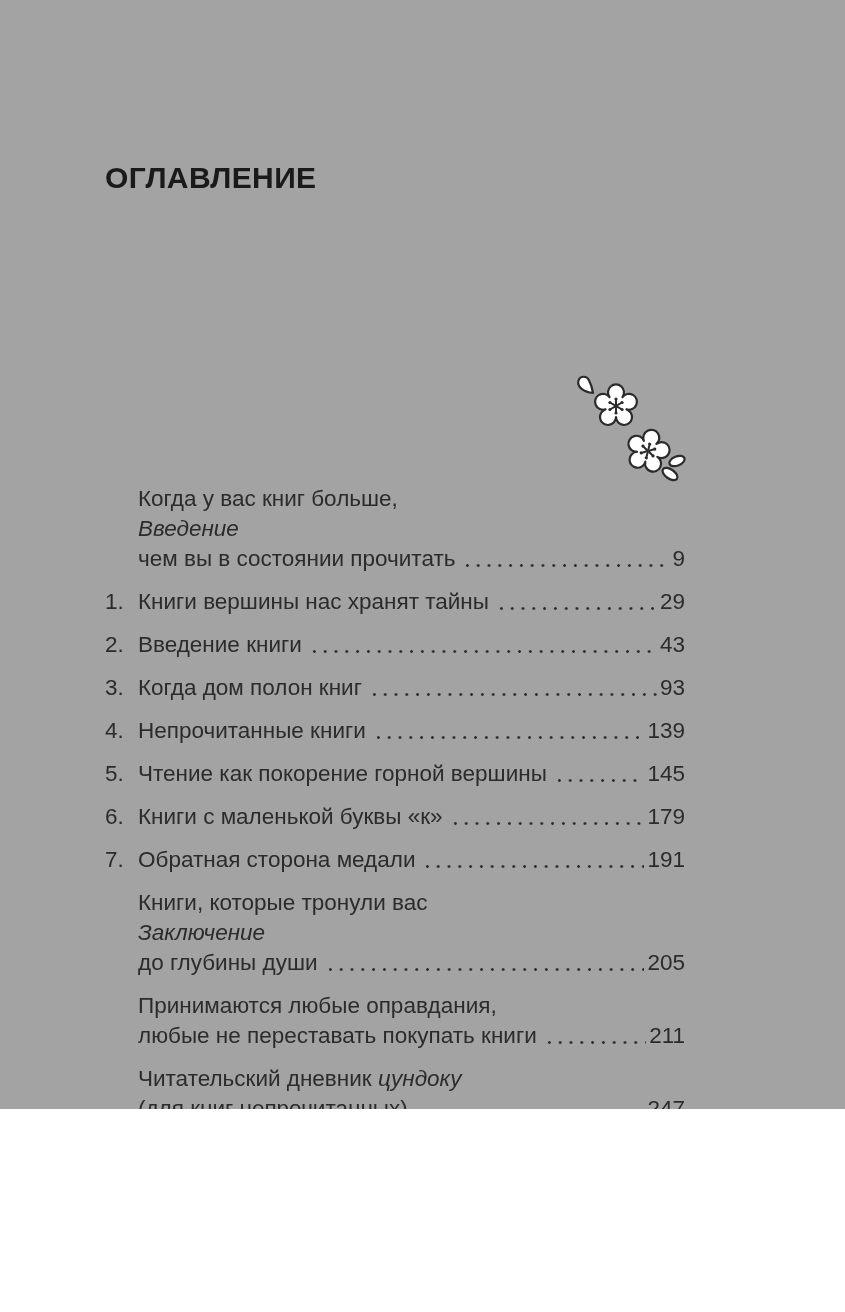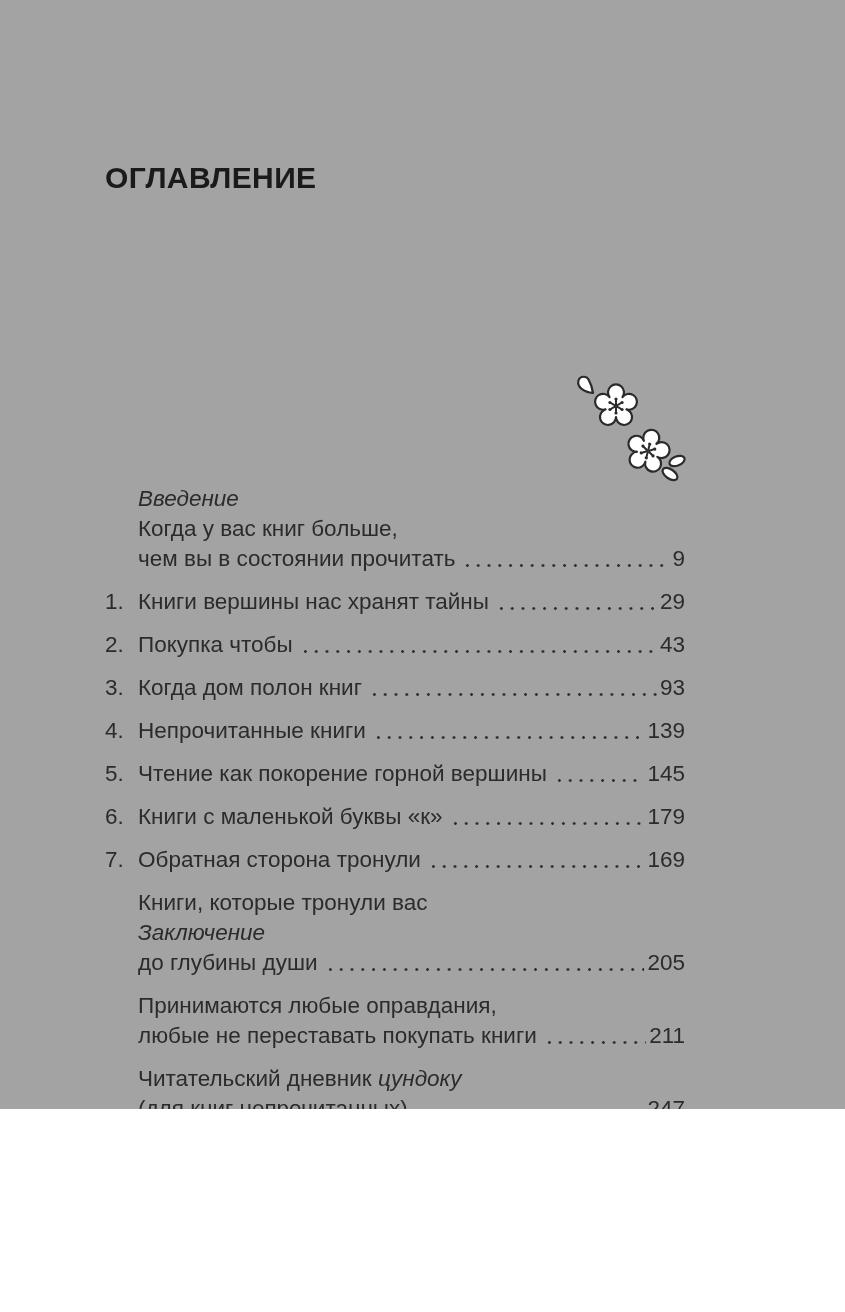--- a/index.html
+++ b/index.html
@@ -111,22 +111,22 @@
       <ellipse cx="109" cy="91" rx="8" ry="4.6" transform="rotate(-22 109 91)"></ellipse>
       <ellipse cx="102" cy="104" rx="8.5" ry="4.6" transform="rotate(35 102 104)"></ellipse>
     </g>
   </svg>
 
   <div class="toc">
 
     <div class="entry">
       <div class="num"></div>
       <div class="lines">
+        <div class="line">Когда у вас книг больше,</div>
         <div class="line heading">Введение</div>
-        <div class="line">Когда у вас книг больше,</div>
         <div class="lastline">
           <span class="txt">чем вы в состоянии прочитать</span>
           <span class="leader"></span>
           <span class="pagenum">9</span>
         </div>
       </div>
     </div>
 
     <div class="entry">
       <div class="num">1.</div>
@@ -136,21 +136,21 @@
           <span class="leader"></span>
           <span class="pagenum">29</span>
         </div>
       </div>
     </div>
 
     <div class="entry">
       <div class="num">2.</div>
       <div class="lines">
         <div class="lastline">
-          <span class="txt">Покупка чтобы</span>
+          <span class="txt">Введение книги</span>
           <span class="leader"></span>
           <span class="pagenum">43</span>
         </div>
       </div>
     </div>
 
     <div class="entry">
       <div class="num">3.</div>
       <div class="lines">
         <div class="lastline">
@@ -191,23 +191,23 @@
           <span class="leader"></span>
           <span class="pagenum">179</span>
         </div>
       </div>
     </div>
 
     <div class="entry">
       <div class="num">7.</div>
       <div class="lines">
         <div class="lastline">
-          <span class="txt">Обратная сторона тронули</span>
-          <span class="leader"></span>
-          <span class="pagenum">169</span>
+          <span class="txt">Обратная сторона медали</span>
+          <span class="leader"></span>
+          <span class="pagenum">191</span>
         </div>
       </div>
     </div>
 
     <div class="entry">
       <div class="num"></div>
       <div class="lines">
         <div class="line">Книги, которые тронули вас</div>
         <div class="line heading">Заключение</div>
         <div class="lastline">

